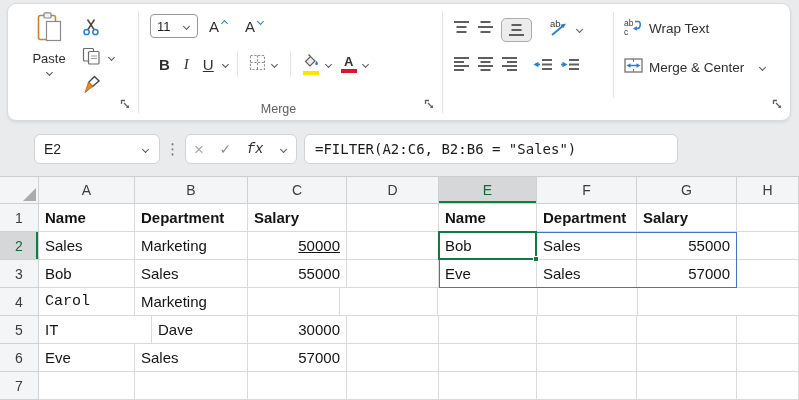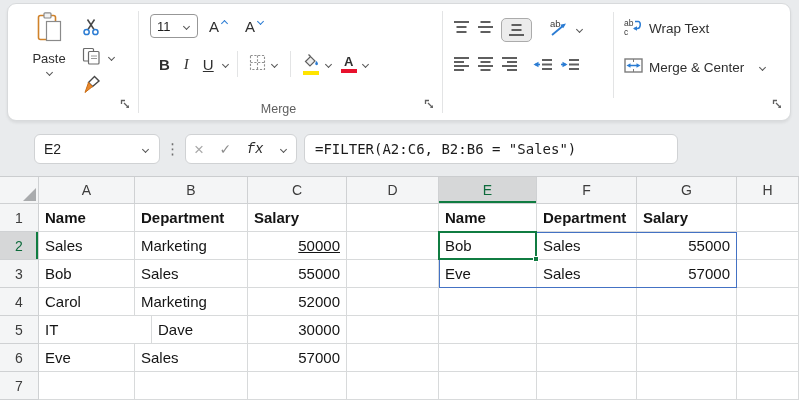--- a/index.html
+++ b/index.html
@@ -411,23 +411,22 @@
       <div class="cell" style="width: 113px; height: 28px;">Sales</div>
       <div class="cell right" style="width: 99px; height: 28px;">55000</div>
       <div class="cell" style="width: 92px; height: 28px;"></div>
       <div class="cell" style="width: 98px; height: 28px;">Eve</div>
       <div class="cell" style="width: 100px; height: 28px;">Sales</div>
       <div class="cell right" style="width: 100px; height: 28px;">57000</div>
       <div class="cell" style="width: 63px; height: 28px; flex: 1 1 auto;"></div>
     </div>
     <div class="grow">
       <div class="rh" style="width: 39px; height: 28px;">4</div>
-      <div class="cell" style="width: 96px; height: 28px;">Carol</div>
+      <div class="cell" style="width: 96px; height: 28px; font-family: Liberation Mono, monospace;">Carol</div>
       <div class="cell" style="width: 113px; height: 28px;">Marketing</div>
-      <div class="cell right" style="width: 99px; height: 28px;">52000</div>
       <div class="cell" style="width: 92px; height: 28px;"></div>
       <div class="cell" style="width: 98px; height: 28px;"></div>
       <div class="cell" style="width: 100px; height: 28px;"></div>
       <div class="cell" style="width: 100px; height: 28px;"></div>
       <div class="cell" style="width: 63px; height: 28px; flex: 1 1 auto;"></div>
     </div>
     <div class="grow">
       <div class="rh" style="width: 39px; height: 28px;">5</div>
       <div class="cell" style="width: 113px; height: 28px;">IT</div>
       <div class="cell" style="width: 96px; height: 28px;">Dave</div>

